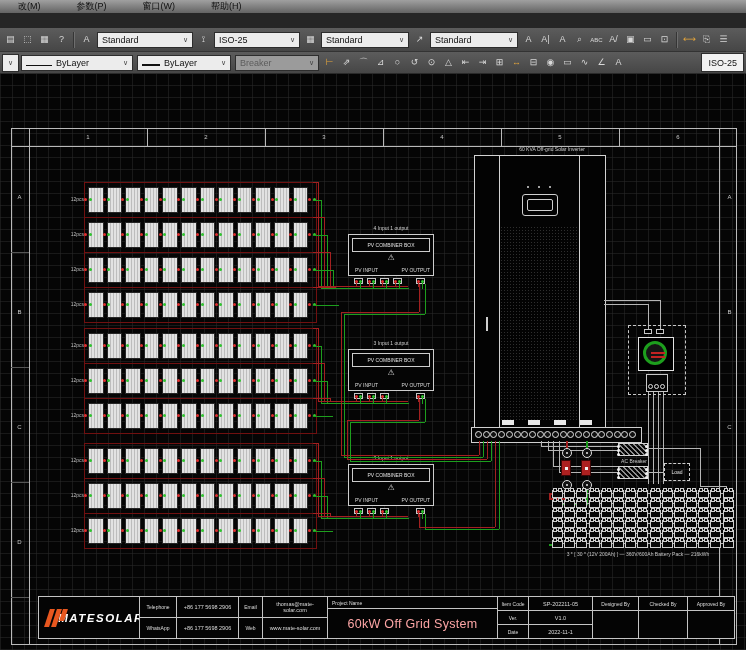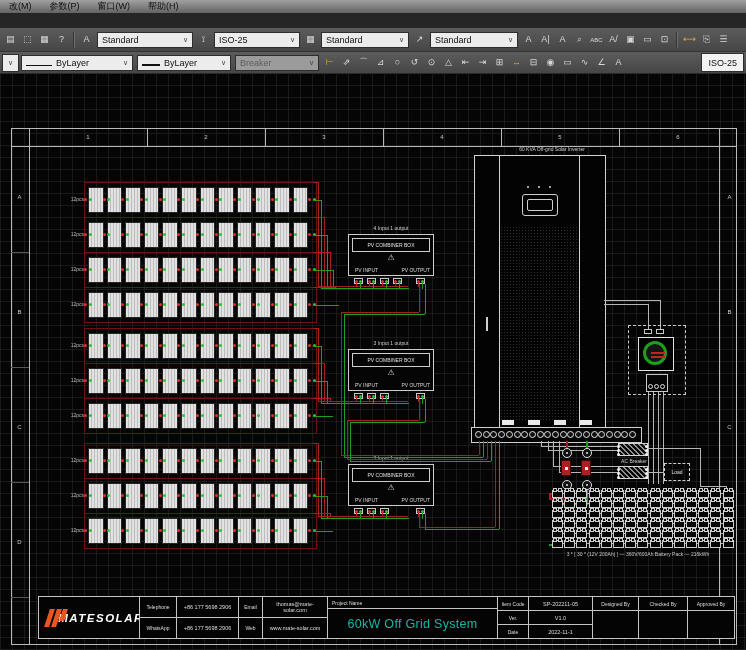--- a/index.html
+++ b/index.html
@@ -2,21 +2,21 @@
 <html><head>
 <meta charset="utf-8">
 <style>
   html,body{margin:0;padding:0;background:#000;}
   body{width:746px;height:650px;overflow:hidden;position:relative;
        font-family:"Liberation Sans",sans-serif;-webkit-font-smoothing:none;}
   
   #menubar{position:absolute;left:0;top:0;width:746px;height:13px;
     background:linear-gradient(#a0a0a0,#636363);display:flex;align-items:center;
     font-size:9px;color:#101010;}
-  .menu-item{padding:0 9px;white-space:nowrap;}
+  .menu-item{padding:0 18px;white-space:nowrap;}
   #darkstrip{position:absolute;left:0;top:13px;width:746px;height:15px;background:#262626;border-bottom:1px solid #1a1a1a;}
   .toolbar{position:absolute;left:0;width:746px;height:23px;background:linear-gradient(#5c5c5c,#464646);
     display:flex;align-items:center;padding:0 2px;box-sizing:border-box;}
   #toolbar1{top:28px;height:24px;border-bottom:1px solid #333;}
   #toolbar2{top:52px;height:22px;border-bottom:1px solid #2a2a2a;}
   .tbtn{min-width:17px;height:17px;display:flex;align-items:center;justify-content:center;
     color:#d8d8d8;font-size:9px;line-height:1;flex:0 0 auto;}
   .tbtn.accent{color:#e2a43c;}
   .vsep{width:1px;height:16px;background:#353535;border-right:1px solid #6e6e6e;margin:0 3px;flex:0 0 auto;}
   .dd{height:16px;background:#ececec;border:1px solid #2d2d2d;display:flex;align-items:center;
@@ -85,21 +85,21 @@
     position:relative;margin-right:1.2px;flex:0 0 auto;}
   .bat-cell:before,.bat-cell:after{content:"";position:absolute;top:-3px;width:2px;height:2px;border:1px solid #cdcdcd;background:#060606;}
   .bat-cell:before{left:0px;} .bat-cell:after{right:0px;}
   .bat-row{position:absolute;display:flex;}
   
   .ref-num,.ref-let{position:absolute;color:#c8c8c8;font-size:6px;}
   
   .tb-cell{position:absolute;border:1px solid #c4c4c4;box-sizing:border-box;color:#ddd;
     display:flex;align-items:center;justify-content:center;text-align:center;background:#040404;}
   .tb-lbl{font-size:5px;} .tb-val{font-size:5.5px;line-height:6px;}
-  #tb-project{font-size:12.5px;color:#14b8a6;letter-spacing:.3px;}
+  #tb-project{font-size:12.5px;color:#fca5a5;letter-spacing:.3px;}
   #brand-text{font-size:11.5px;font-weight:bold;font-style:italic;color:#fff;letter-spacing:1.5px;}
   .logo-bar{position:absolute;background:#e8571f;transform:skewX(-18deg);}
 </style>
 </head>
 <body>
 
 <div id="menubar">
     <div class="menu-item">改(M)</div>
     <div class="menu-item">参数(P)</div>
     <div class="menu-item">窗口(W)</div>

